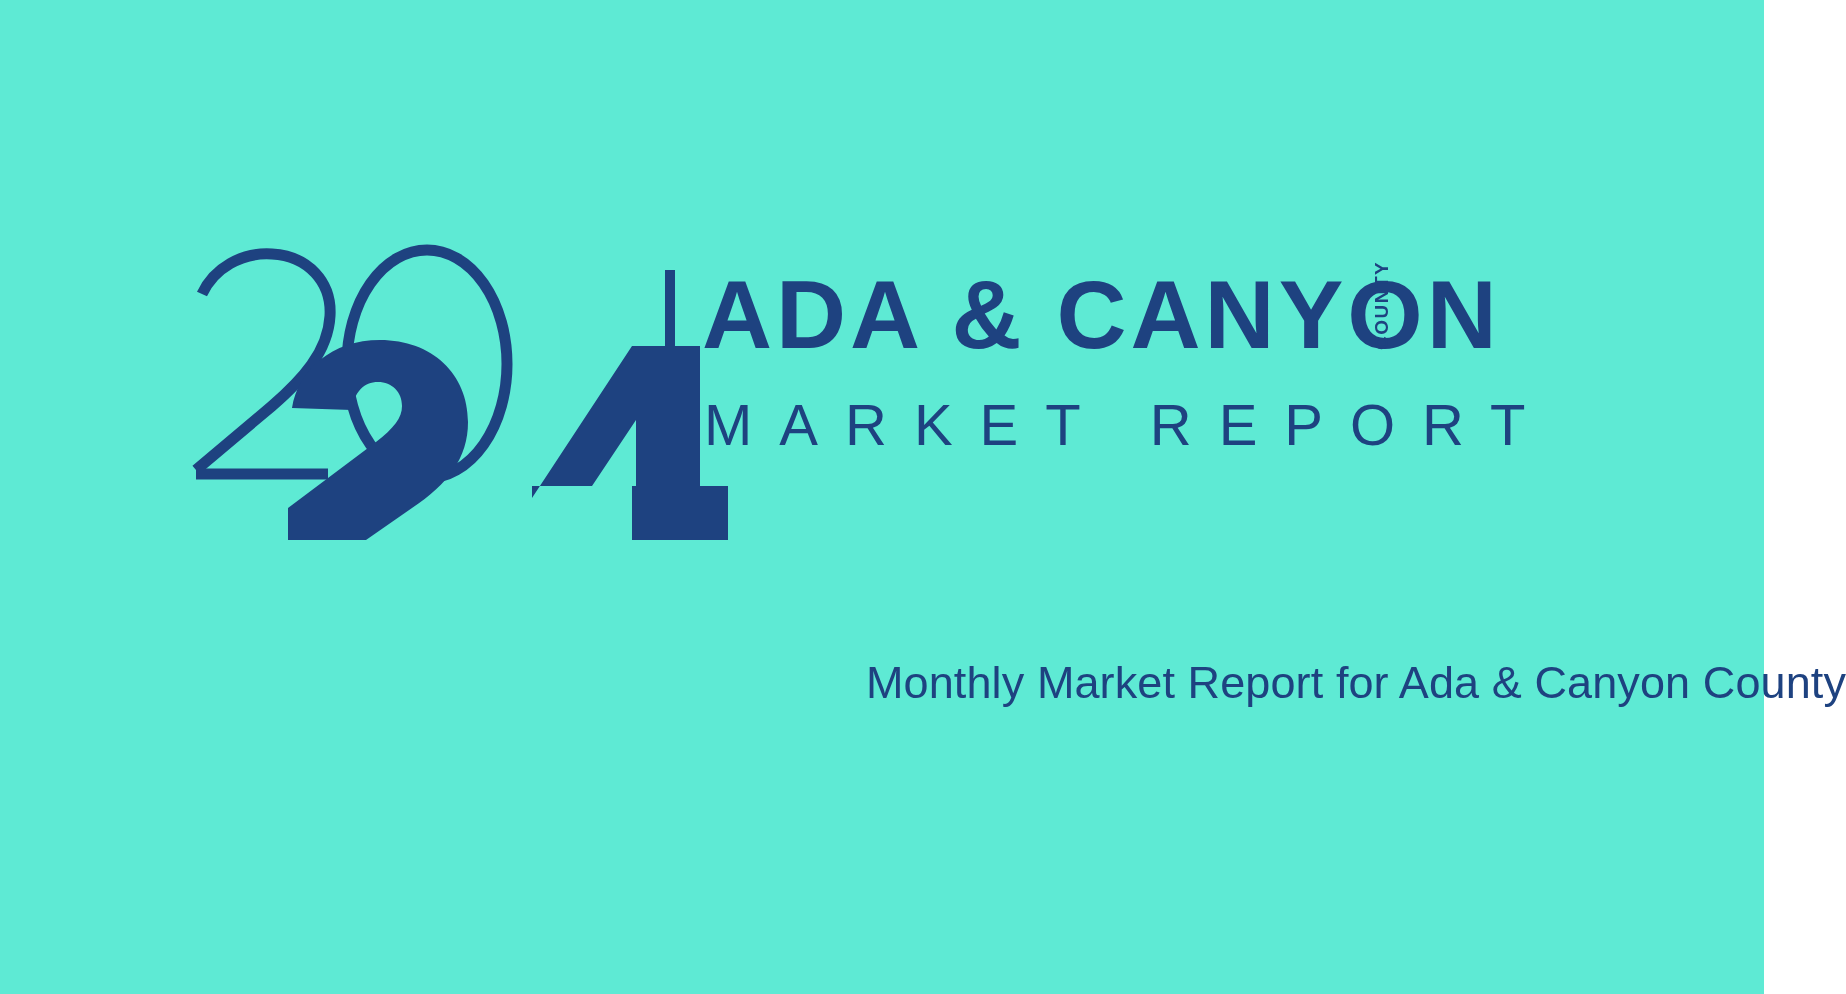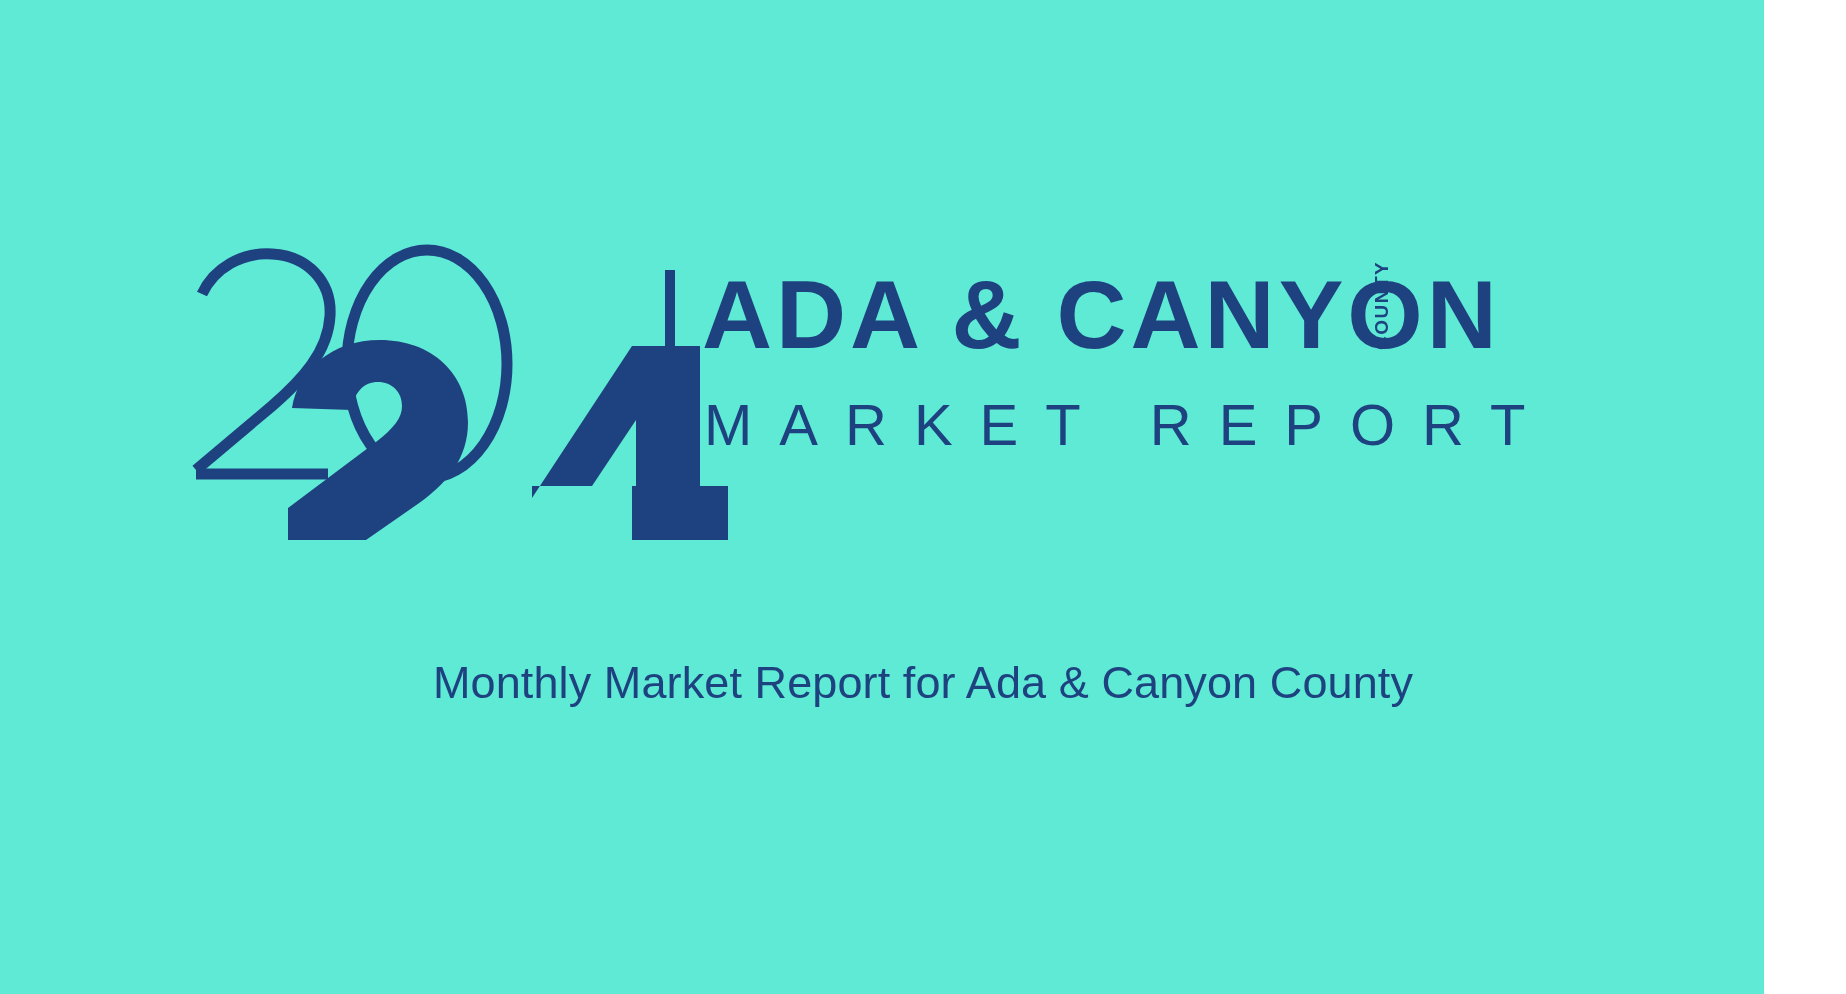--- a/index.html
+++ b/index.html
@@ -49,20 +49,21 @@
     font-family: "Liberation Sans", sans-serif;
     font-weight: 400;
     font-size: 44px;
     line-height: 1.0;
     letter-spacing: 0.1px;
     white-space: nowrap;
   }
   #subtitle-primary {
     font-size: 45px;
     margin-bottom: 42px;
+    text-align: right;
   }
   #subtitle-secondary {
     font-size: 45px;
   }
 </style>
 </head>
 <body>
 
 <div id="slide">
 

